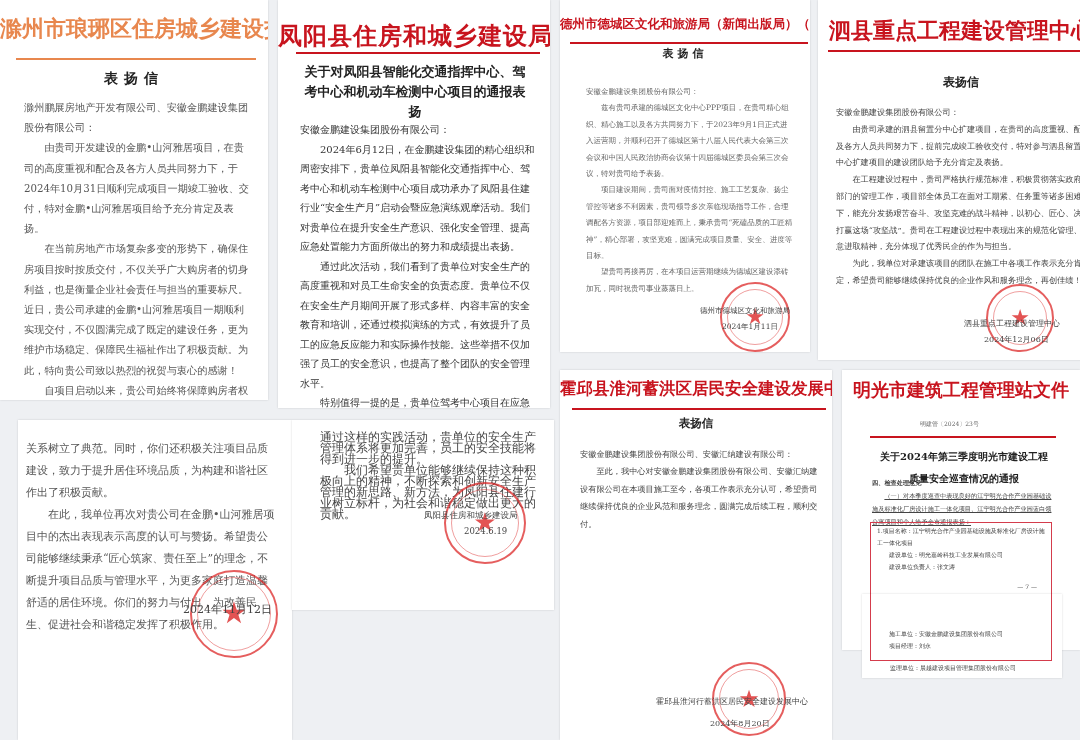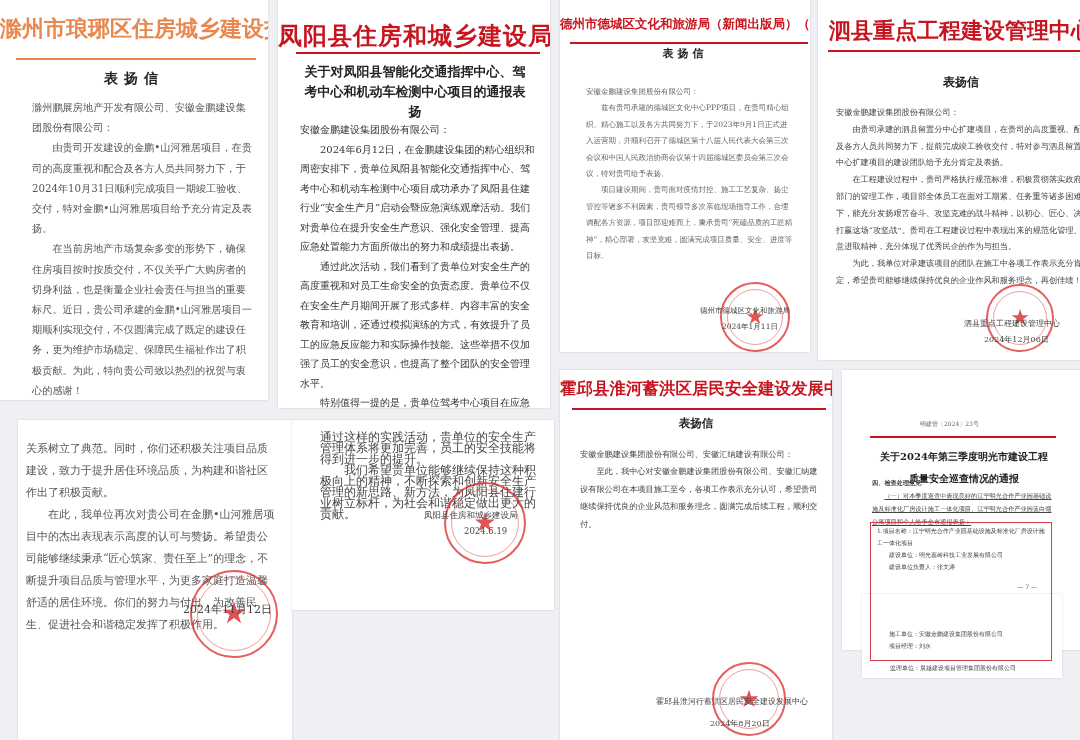--- a/index.html
+++ b/index.html
@@ -16,21 +16,21 @@
   .stamp::before{content:"";position:absolute;inset:5px;border-radius:50%;border:1px solid rgba(220,40,40,0.45);}
   .star{position:absolute;left:50%;top:50%;transform:translate(-50%,-52%);color:rgba(220,40,40,0.8);line-height:1;}
 </style>
 </head>
 <body>
 
 <div class="page" style="left:0;top:0;width:268px;height:400px;">
   <div class="hdr" style="position:absolute;left:0;right:0;top:14px;font-size:22px;color:#e8874e;letter-spacing:0px;">滁州市琅琊区住房城乡建设交通局</div>
   <div class="rule" style="left:16px;right:12px;top:58px;background:#e8874e;"></div>
   <div class="ttl" style="top:70px;font-size:14px;letter-spacing:6px;">表扬信</div>
-  <div class="body" style="left:24px;right:14px;top:98px;margin-left:8px;">
+  <div class="body" style="left:24px;right:14px;top:98px;">
     <p class="noind">滁州鹏展房地产开发有限公司、安徽金鹏建设集团股份有限公司：</p>
     <p>由贵司开发建设的金鹏•山河雅居项目，在贵司的高度重视和配合及各方人员共同努力下，于2024年10月31日顺利完成项目一期竣工验收、交付，特对金鹏•山河雅居项目给予充分肯定及表扬。</p>
     <p>在当前房地产市场复杂多变的形势下，确保住房项目按时按质交付，不仅关乎广大购房者的切身利益，也是衡量企业社会责任与担当的重要标尺。近日，贵公司承建的金鹏•山河雅居项目一期顺利实现交付，不仅圆满完成了既定的建设任务，更为维护市场稳定、保障民生福祉作出了积极贡献。为此，特向贵公司致以热烈的祝贺与衷心的感谢！</p>
     <p>自项目启动以来，贵公司始终将保障购房者权益放在首位，面对诸多不确定因素，你们迎难而上，积极应对，以高度的责任感和使命感，精心组织施工，严格质量、安全管理，确保了项目建设的顺利推进。贵公司的这种担当精神，不仅赢得了广大业主的信赖与好评，更为行业树立了标杆。</p>
 
   </div>
 </div>
 
 <div class="page" style="left:18px;top:420px;width:274px;height:320px;">
   <div class="body" style="left:8px;right:14px;top:18px;font-size:11px;line-height:22px;">
@@ -67,20 +67,21 @@
 </div>
 
 <div class="page" style="left:560px;top:0;width:250px;height:352px;">
   <div class="hdr" style="position:absolute;left:0;right:0;top:16px;font-size:12.5px;color:#c8141e;font-family:'DejaVu Serif','Liberation Serif',serif;">德州市德城区文化和旅游局（新闻出版局）（文物局）</div>
   <div class="rule" style="left:10px;right:2px;top:42px;background:#c8141e;"></div>
   <div class="ttl" style="top:46px;font-size:11px;letter-spacing:4px;">表扬信</div>
   <div class="body" style="left:26px;right:16px;top:84px;font-size:7.5px;line-height:16.4px;color:#666;">
     <p class="noind">安徽金鹏建设集团股份有限公司：</p>
     <p>兹有贵司承建的德城区文化中心PPP项目，在贵司精心组织、精心施工以及各方共同努力下，于2023年9月1日正式进入运营期，并顺利召开了德城区第十八届人民代表大会第三次会议和中国人民政治协商会议第十四届德城区委员会第三次会议，特对贵司给予表扬。</p>
     <p>项目建设期间，贵司面对疫情封控、施工工艺复杂、扬尘管控等诸多不利因素，贵司领导多次亲临现场指导工作，合理调配各方资源，项目部迎难而上，秉承贵司“死磕品质的工匠精神”，精心部署，攻坚克难，圆满完成项目质量、安全、进度等目标。</p>
+    <p>望贵司再接再厉，在本项目运营期继续为德城区建设添砖加瓦，同时祝贵司事业蒸蒸日上。</p>
   </div>
   <div class="stamp" style="left:160px;top:282px;width:66px;height:66px;">
       <span class="star" style="font-size:22px;">★</span>
     </div>
   <div class="sig" style="left:140px;top:306px;font-size:7.5px;">德州市德城区文化和旅游局</div>
   <div class="sig" style="left:162px;top:322px;font-size:7.5px;">2024年1月11日</div>
 </div>
 
 <div class="page" style="left:818px;top:0;width:262px;height:360px;padding-left:24px;">
   <div class="hdr" style="position:absolute;left:0;right:0;top:16px;font-size:22px;color:#c8141e;font-family:'DejaVu Serif','Liberation Serif',serif;">泗县重点工程建设管理中心</div>
@@ -108,20 +109,21 @@
     <p>至此，我中心对安徽金鹏建设集团股份有限公司、安徽汇纳建设有限公司在本项目施工至今，各项工作表示充分认可，希望贵司继续保持优良的企业风范和服务理念，圆满完成后续工程，顺利交付。</p>
   </div>
   <div class="stamp" style="left:152px;top:292px;width:70px;height:70px;">
       <span class="star" style="font-size:24px;">★</span>
     </div>
   <div class="sig" style="left:96px;top:326px;font-size:8px;">霍邱县淮河行蓄洪区居民安全建设发展中心</div>
   <div class="sig" style="left:150px;top:342px;font-size:8px;margin-top:6px;">2024年8月20日</div>
 </div>
 
 <div class="page" style="left:842px;top:370px;width:238px;height:280px;">
+  <div class="hdr" style="position:absolute;left:0;right:0;top:8px;font-size:18px;color:#c8141e;font-family:'DejaVu Serif','Liberation Serif',serif;">明光市建筑工程管理站文件</div>
   <div class="sig" style="left:78px;top:50px;font-size:6px;color:#666;">明建管〔2024〕23号</div>
   <div class="rule" style="left:28px;right:24px;top:66px;background:#c8141e;height:1.5px;"></div>
   <div class="ttl" style="top:76px;left:36px;right:30px;font-size:10px;line-height:22px;">关于2024年第三季度明光市建设工程质量安全巡查情况的通报</div>
   <div class="body" style="left:30px;right:24px;top:106px;font-size:6.2px;line-height:13px;color:#444;">
     <p class="noind" style="font-weight:bold;">四、检查处理意见</p>
     <p style="text-decoration:underline;">（一）对本季度巡查中表现良好的江宁明光合作产业园基础设施及标准化厂房设计施工一体化项目、江宁明光合作产业园蓝白领公寓项目和个人给予全市通报表扬：</p>
   </div>
   <div style="position:absolute;left:28px;top:152px;width:180px;height:118px;border:1.5px solid #d43c4c;">
     <div class="body" style="left:6px;right:6px;top:2px;font-size:6px;line-height:12px;color:#444;">
       <p class="noind">1.项目名称：江宁明光合作产业园基础设施及标准化厂房设计施工一体化项目</p>

